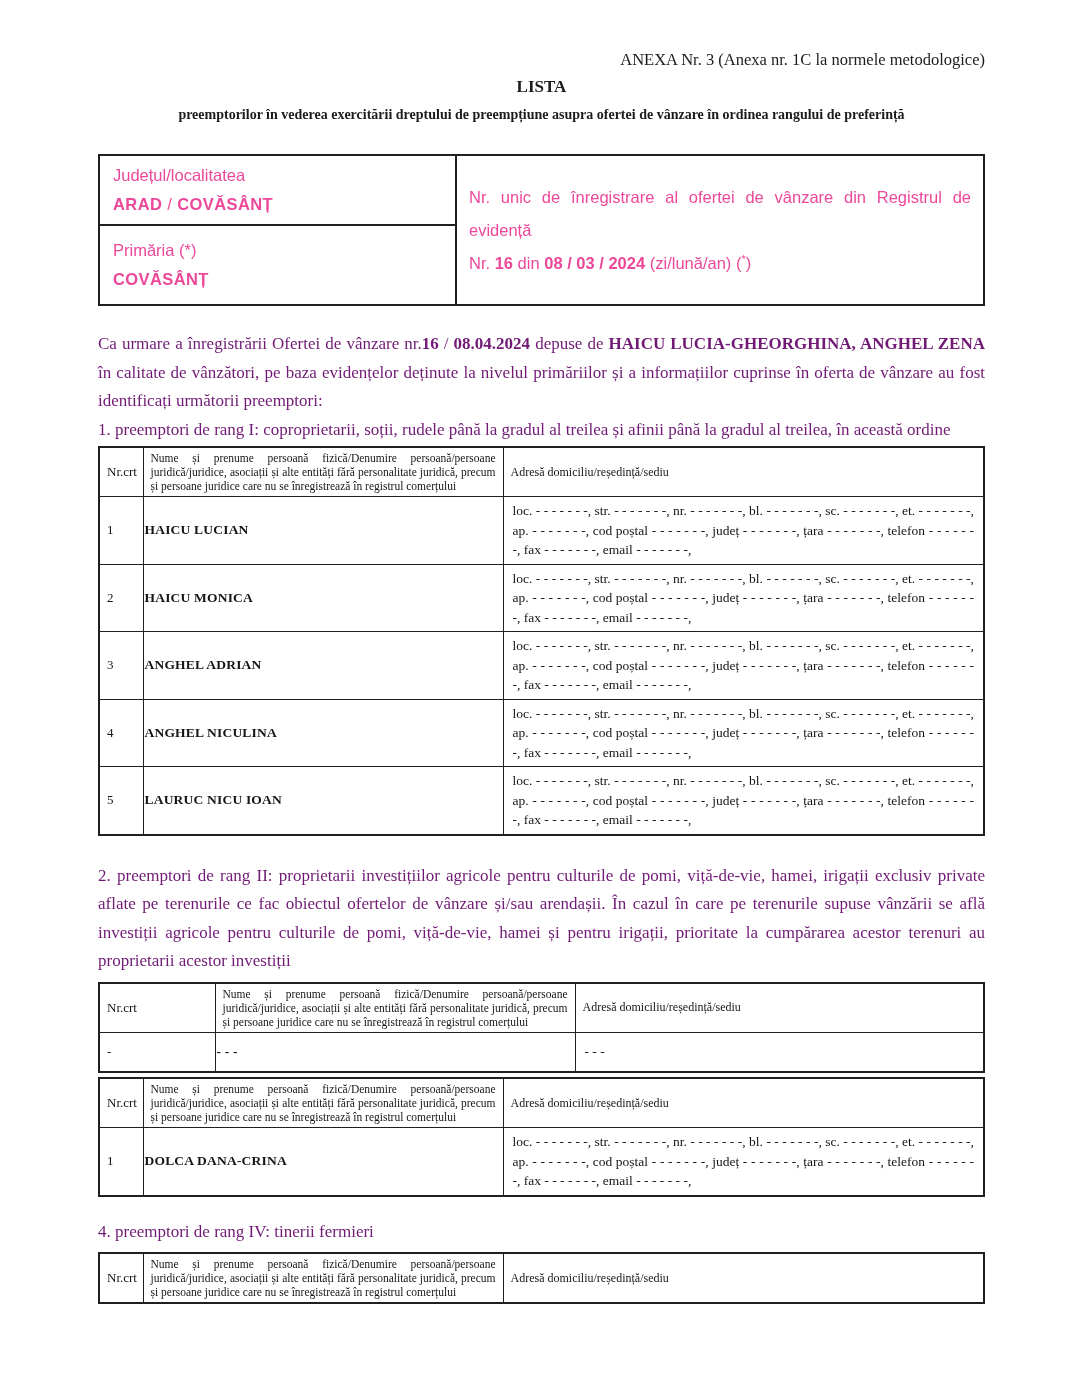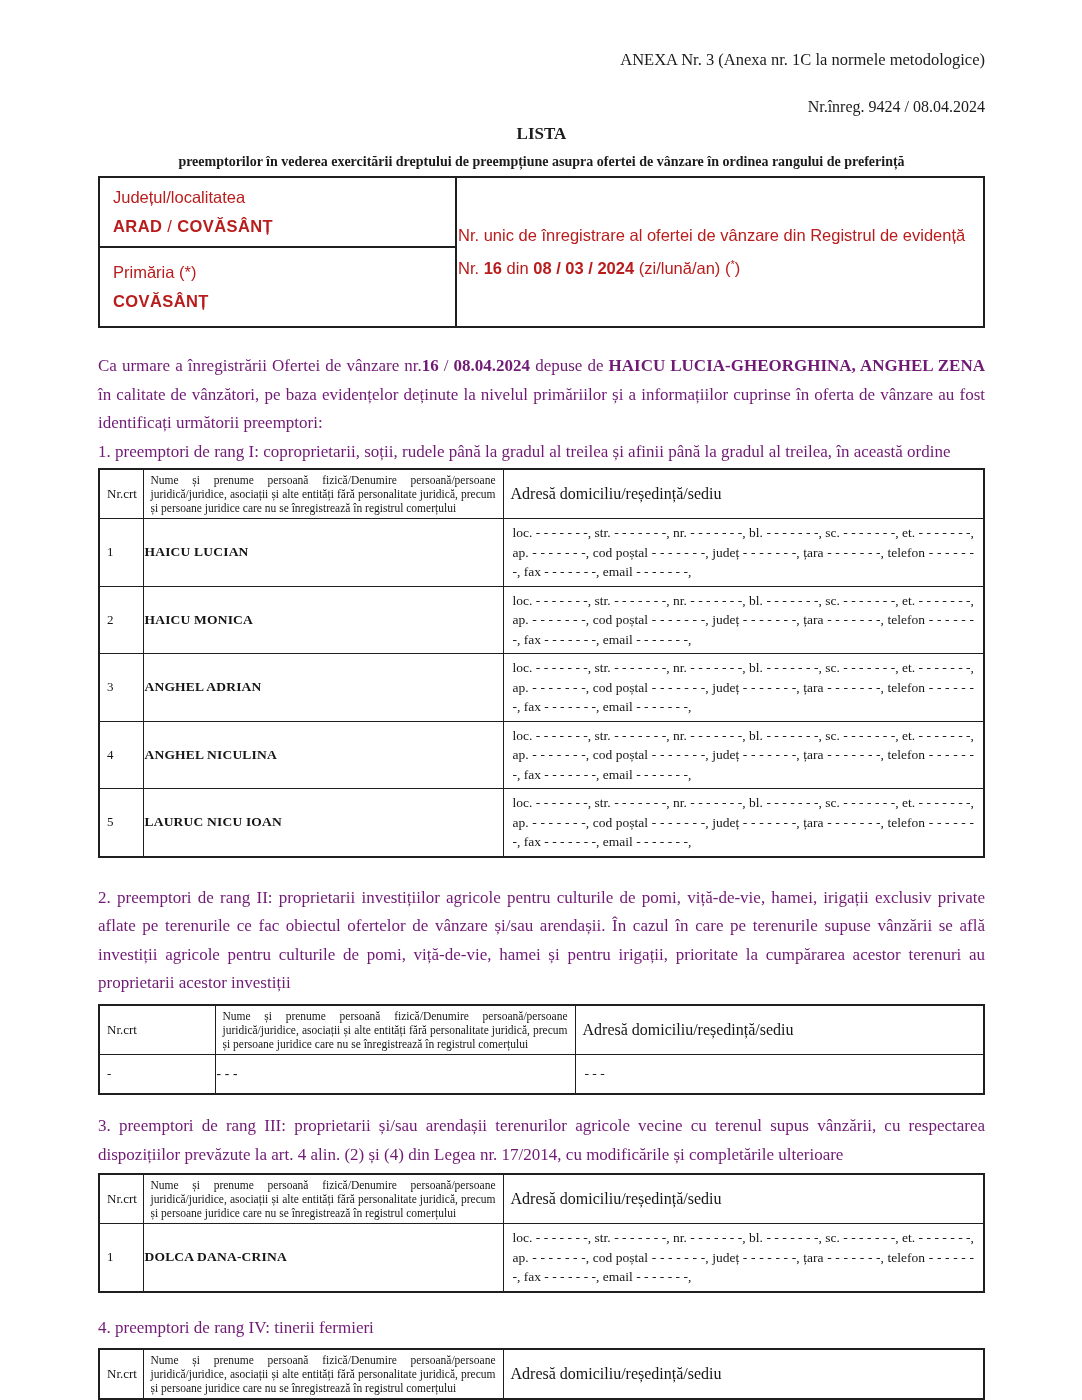--- a/index.html
+++ b/index.html
@@ -16,33 +16,33 @@
     overflow: hidden;
   }
   .annex     { margin-top: 50px; text-align: right; font-size: 16.5px; line-height: 20px; }
   .regline   { margin-top: 27px; text-align: right; font-size: 16px;  line-height: 20px; }
   .doc-title { margin-top: 5px;  text-align: center; font-weight: bold; font-size: 17px; line-height: 24px; }
   .doc-subtitle { margin-top: 2px; text-align: center; font-weight: bold; font-size: 14px; line-height: 27px; }
 
   
   table.info {
     width: 100%;
-    margin-top: 1px;
+    margin-top: 26px;
     border-collapse: collapse;
     table-layout: fixed;
     font-family: "Liberation Sans", sans-serif;
     font-size: 16.5px;
-    color: #b91c1c;
+    color: #ec4899;
   }
   table.info td { border: 2px solid #1f1f1f; vertical-align: middle; }
   td.info-left  { padding: 8px 13px; }
   td.info-left .lbl { line-height: 23px; }
   td.info-left .val { line-height: 23px; margin-top: 6px; font-weight: bold; letter-spacing: 0.4px; }
   td.info-left .val .sep { font-weight: normal; }
-  td.info-right { padding: 8px 1px; line-height: 33px; }
+  td.info-right { padding: 8px 12px; line-height: 33px; }
   .jst { text-align: justify; }
   .reg-sup { font-size: 11px; vertical-align: super; line-height: 0; }
 
   
   .body { font-size: 17px; line-height: 28.5px; color: #701a75; }
   .intro { margin-top: 24px; }
   .sec2 { margin-top: 26px; }
   .sec3 { margin-top: 17px; }
   .sec4 { margin-top: 21px; }
 
@@ -58,36 +58,35 @@
   .t1 { margin-top: 2px; }
   .t2 { margin-top: 6px; }
   .t3 { margin-top: 4px; }
   .t4 { margin-top: 6px; }
   col.c-nr   { width: 44px; }
   col.c-nr2  { width: 116px; }
   col.c-name { width: 360px; }
   tr.hdr td  { height: 44px; padding: 3px 7px; }
   td.nr-h    { font-size: 13px; }
   td.name-h  { font-size: 11.5px; line-height: 14px; text-align: justify; padding: 3px 6px; margin-left: 8px; }
-  td.addr-h  { font-size: 16px; }
+  td.addr-h  { font-size: 12px; }
   tr.row td  { height: 65px; }
   tr.row.short td { height: 40px; }
   td.nr-c    { font-size: 13px; padding: 2px 7px; }
   td.name-c  { font-size: 13.5px; font-weight: bold; padding: 2px 1px; letter-spacing: 0.2px; }
   td.addr-c  { font-size: 13.5px; line-height: 19.5px; text-align: justify; padding: 4px 9px; }
   td.addr-c.plain { text-align: left; }
   b { font-weight: bold; }
 </style>
 </head>
 <body>
 
 <div class="page">
 
   <div class="annex">ANEXA Nr. 3 (Anexa nr. 1C la normele metodologice)</div>
-  <div class="regline">Nr.înreg. 9424 / 08.04.2024</div>
   <div class="doc-title">LISTA</div>
   <div class="doc-subtitle">preemptorilor în vederea exercitării dreptului de preempțiune asupra ofertei de vânzare în ordinea rangului de preferință</div>
 
   <table class="info">
     <colgroup>
         <col style="width:357px">
         <col>
       </colgroup>
     <tbody>
       <tr>
@@ -168,21 +167,20 @@
         <td class="addr-h">Adresă domiciliu/reședință/sediu</td>
       </tr>
       <tr class="row short">
         <td class="nr-c">-</td>
         <td class="name-c">- - -</td>
         <td class="addr-c plain">- - -</td>
       </tr>
     </tbody>
   </table>
 
-  <p class="body jst sec3">3. preemptori de rang III: proprietarii și/sau arendașii terenurilor agricole vecine cu terenul supus vânzării, cu respectarea dispozițiilor prevăzute la art. 4 alin. (2) și (4) din Legea nr. 17/2014, cu modificările și completările ulterioare</p>
 
   <table class="data t3">
     <colgroup>
         <col class="c-nr">
         <col class="c-name">
         <col>
       </colgroup>
     <tbody>
       <tr class="hdr">
         <td class="nr-h">Nr.crt</td>

